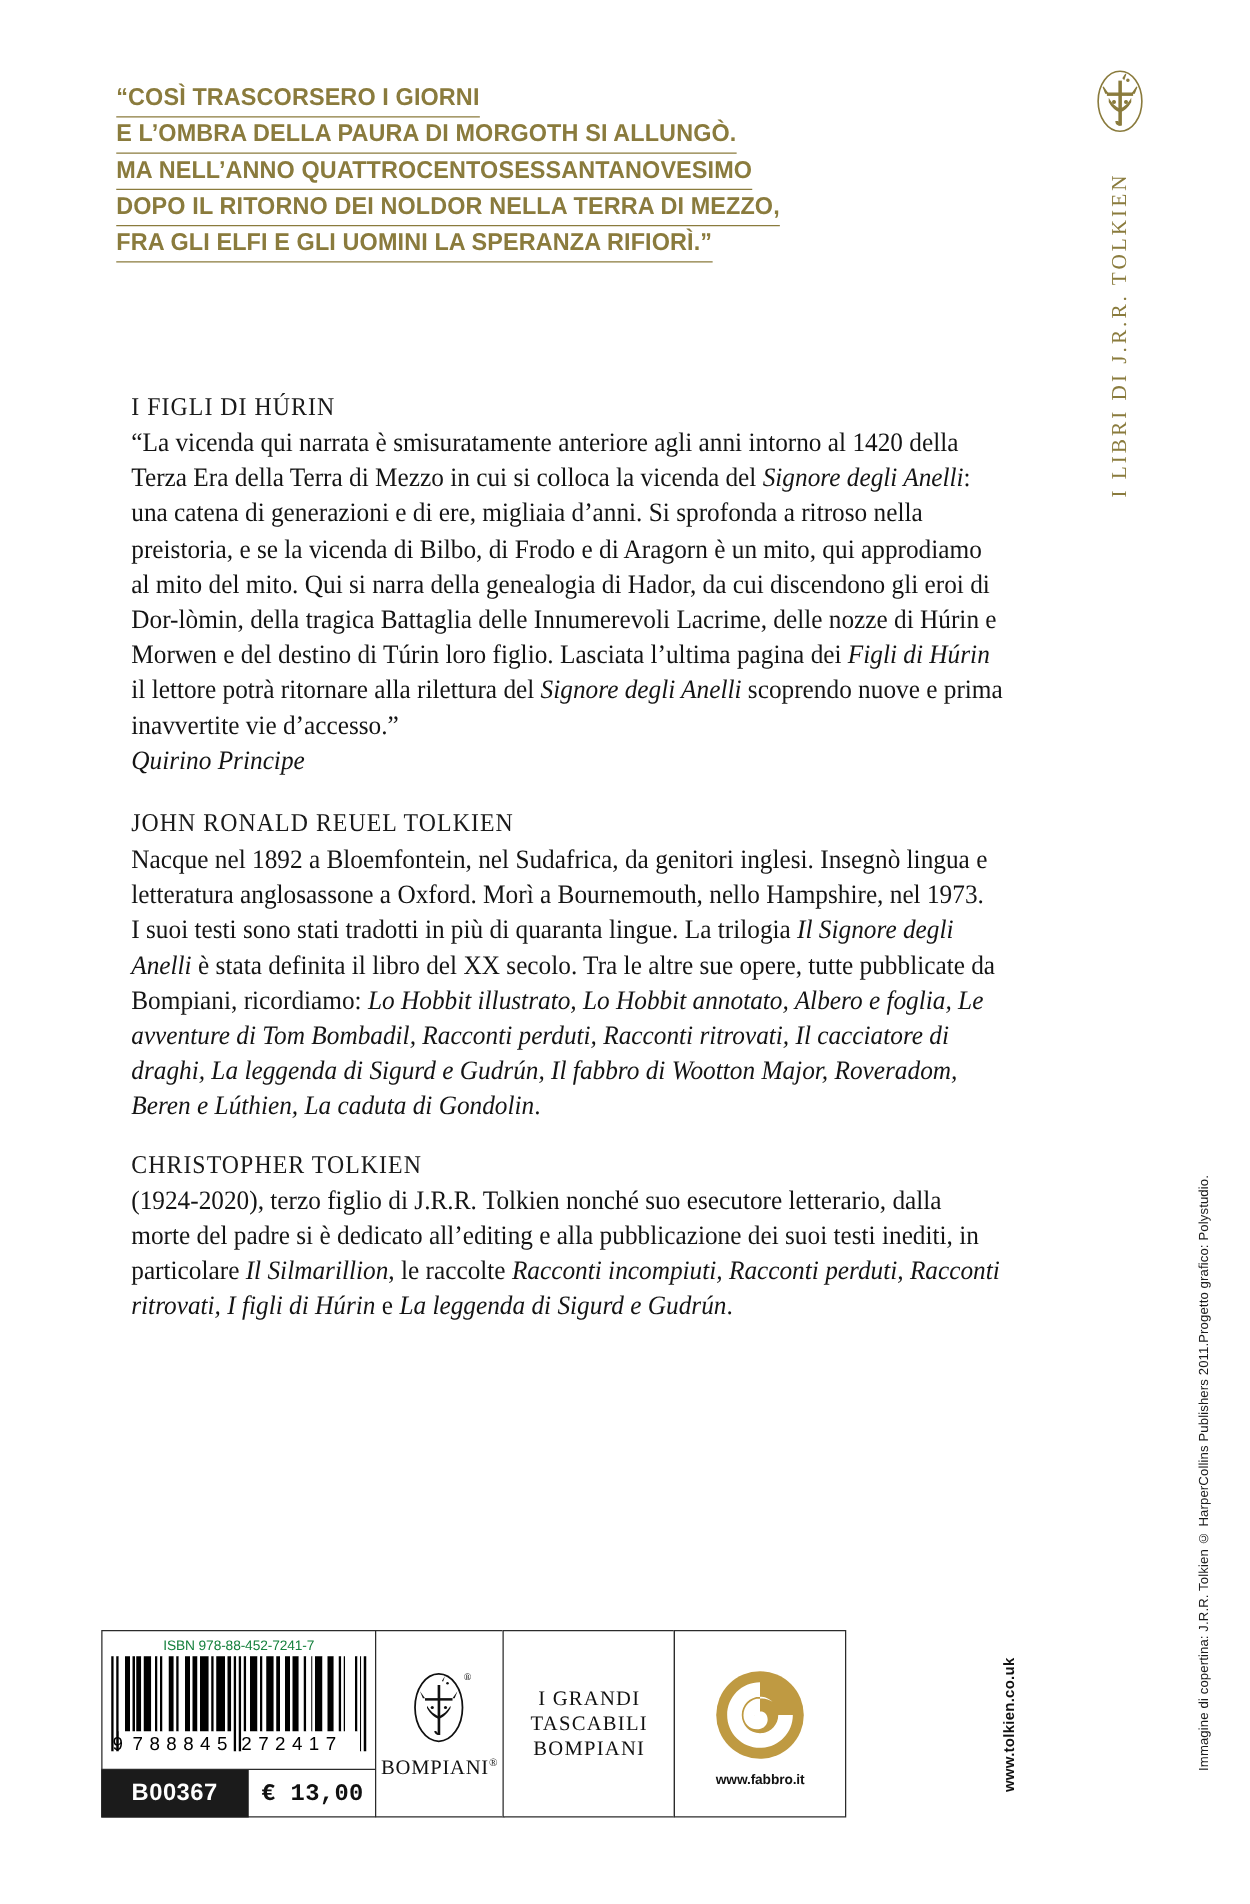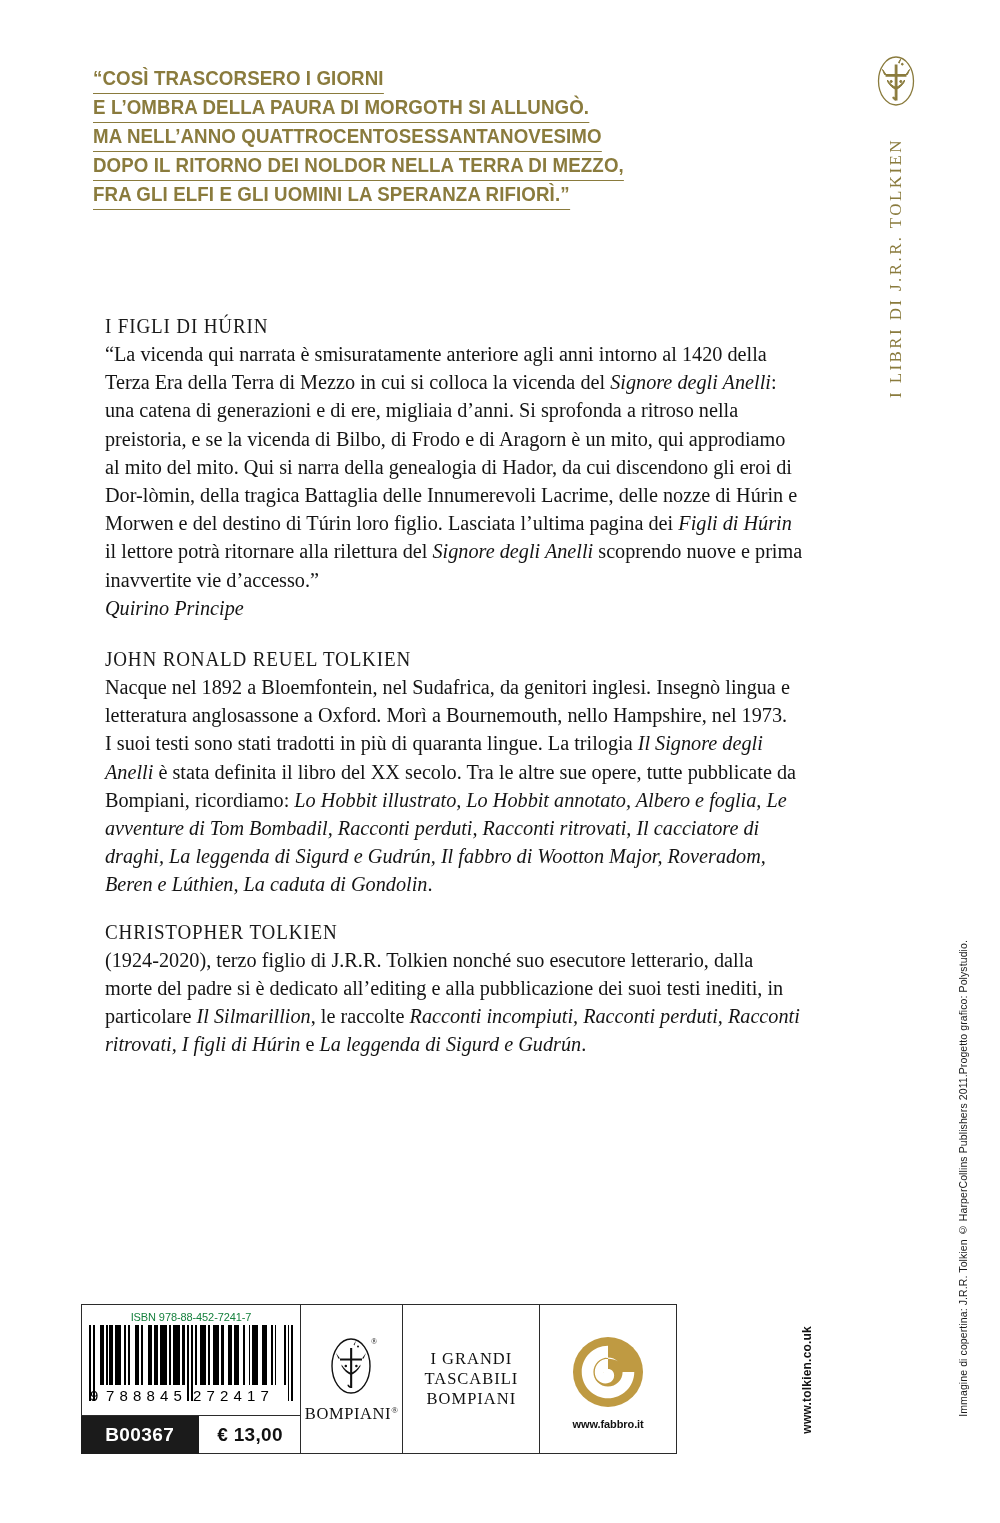--- a/index.html
+++ b/index.html
@@ -200,21 +200,21 @@
     font-family: "Liberation Sans", sans-serif;
     font-weight: bold;
     font-size: 19px;
     letter-spacing: 0.4px;
   }
   #price-box {
     flex: 1;
     display: flex;
     align-items: center;
     justify-content: center;
-    font-family: Liberation Sans, sans-serif;
+    font-family: Liberation Mono, monospace;
     font-weight: bold;
     font-size: 19px;
     color: #111;
     letter-spacing: 0.3px;
   }
 
   
   #cell-tolkien {
     width: 104px;
     align-items: center;

